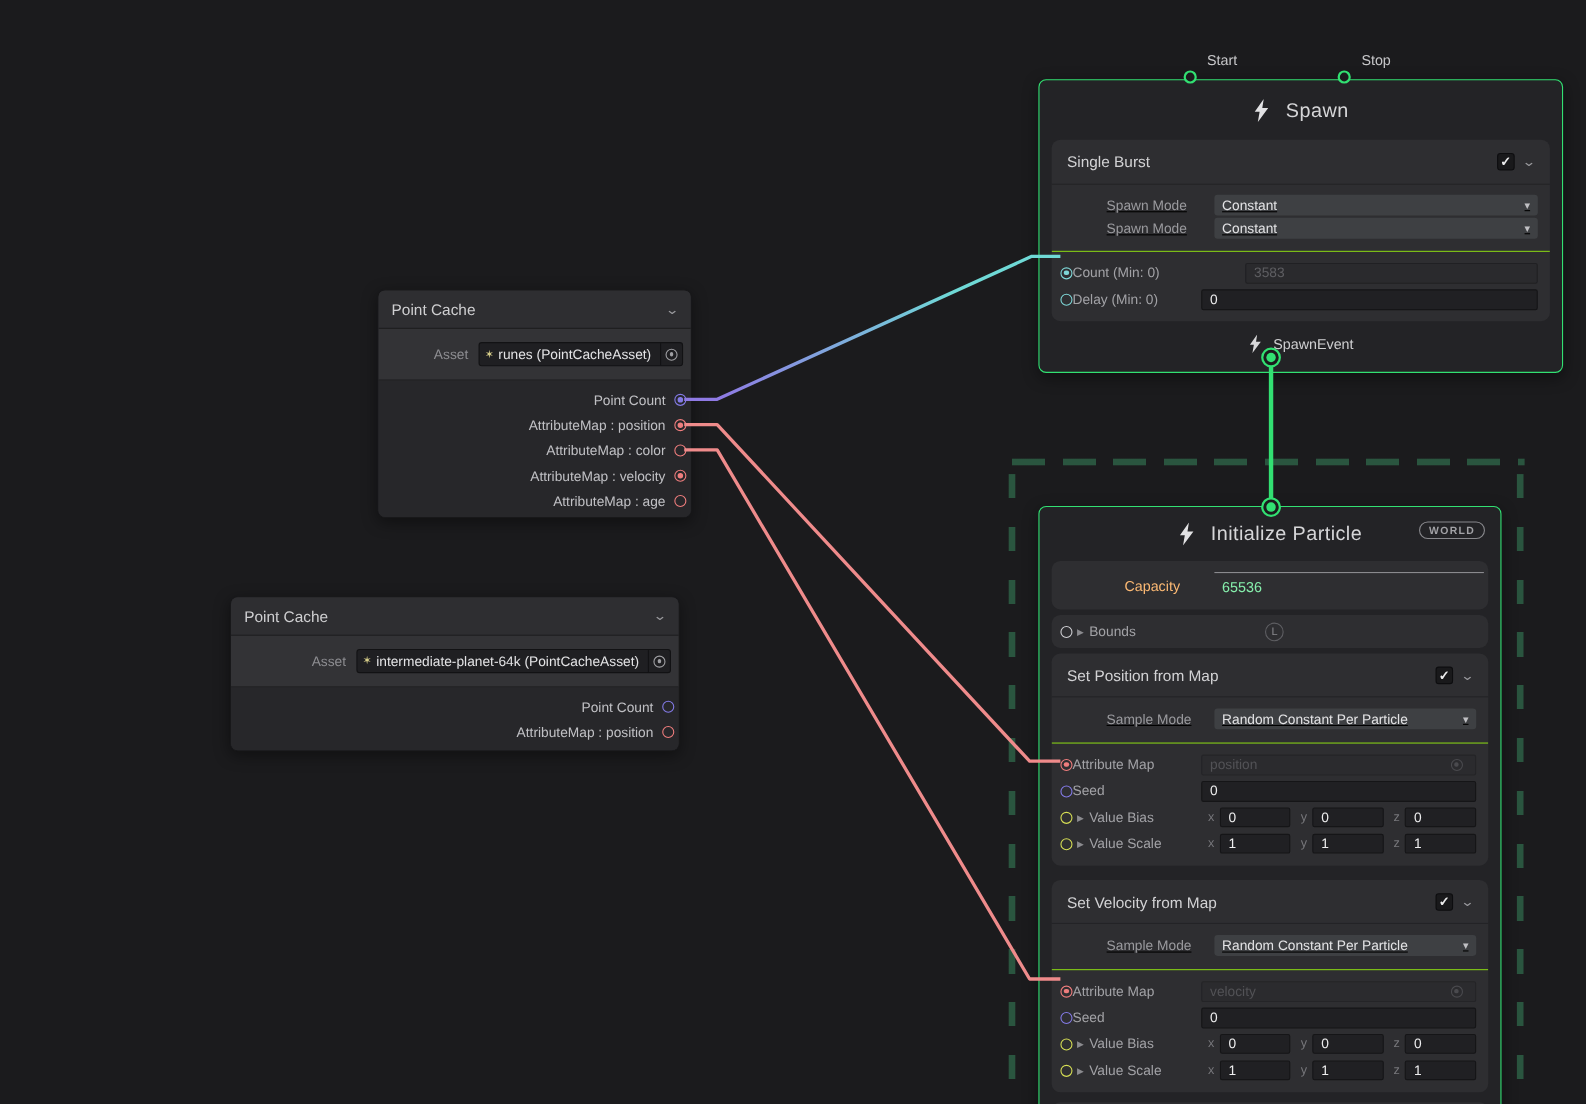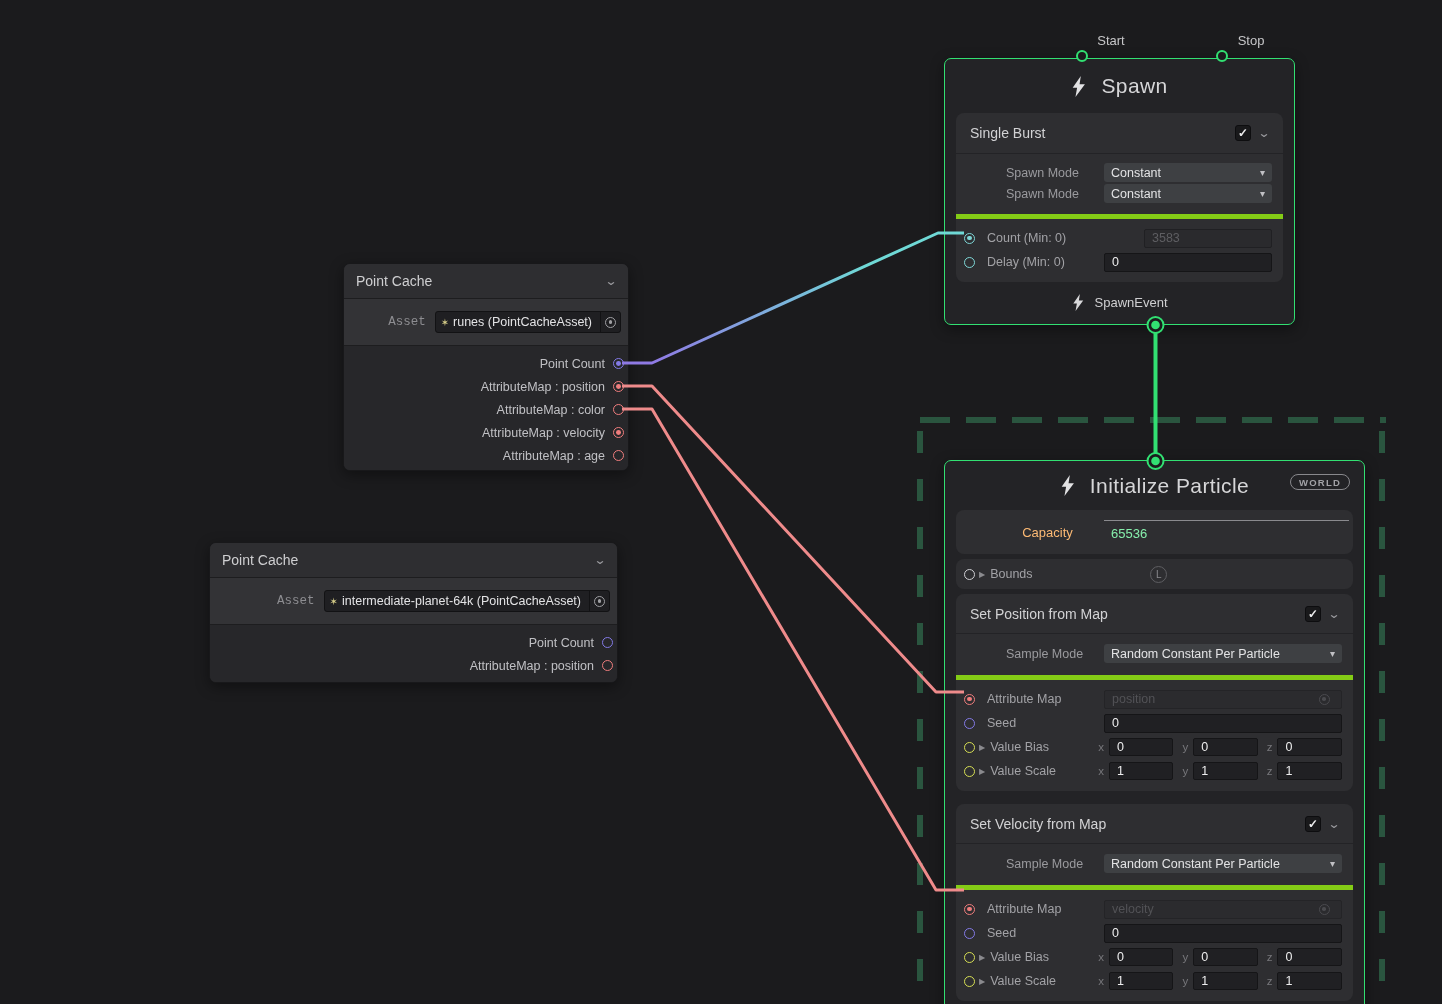--- a/index.html
+++ b/index.html
@@ -10,50 +10,50 @@
   
   .dash-h{position:absolute;height:6px;background:repeating-linear-gradient(90deg,#2a553f 0 30px,transparent 30px 46px);}
   .dash-v{position:absolute;width:6px;background:repeating-linear-gradient(180deg,#2a553f 0 22px,transparent 22px 48px);}
 
   
   .node{position:absolute;border-radius:7px;box-shadow:0 4px 14px rgba(0,0,0,.4);}
   .ctx-node{background:#232326;border:1.5px solid #32e072;}
   .plain-node{background:#29292c;border:1px solid #18181a;overflow:hidden;}
 
   .ctx-title{display:flex;align-items:center;justify-content:center;gap:15px;color:#d6d6d8;
-             font-size:21px;letter-spacing:.4px;}
+             font-size:18px;letter-spacing:.4px;}
   .bolt{display:inline-block;}
   .badge{position:absolute;right:14px;top:13px;border:1.5px solid #88888c;border-radius:10px;
          padding:2px 8px 1px;color:#a2a2a6;font-size:9.5px;font-weight:bold;letter-spacing:1.2px;}
 
   .block{background:#2e2e31;border-radius:8px;margin:0 11px;overflow:hidden;}
   .block-header{display:flex;align-items:center;padding:0 14px;color:#d2d2d4;font-size:14px;
                 border-bottom:1px solid #232326;}
   .block-header .right{margin-left:auto;display:flex;align-items:center;gap:8px;}
   .checkbox{width:16px;height:16px;background:#19191b;border:1px solid #0d0d0f;border-radius:3px;
             color:#ededee;font-size:12px;line-height:14px;text-align:center;font-weight:bold;}
   .chev{color:#9a9a9e;font-size:12px;line-height:1;transform:scaleX(1.3);}
 
-  .srows{border-bottom:5px solid #84cc16;padding:8px 0 10px;}
+  .srows{border-bottom:1px solid #84cc16;padding:8px 0 10px;text-decoration:underline;}
   .srow{display:flex;align-items:center;height:21px;}
   .slabel{flex:0 0 148px;padding-left:50px;color:#9a9a9e;font-size:12.5px;white-space:nowrap;}
   .fieldzone{flex:1;margin-right:11px;display:flex;align-items:center;}
   .dropdown{flex:1;height:19px;background:#3e4043;border-radius:3px;display:flex;align-items:center;
             padding:0 7px;color:#e3e3e5;font-size:12.5px;white-space:nowrap;}
   .dd-arrow{margin-left:auto;color:#c0c0c4;font-size:10px;}
   .tfield{flex:1;height:19px;background:#202023;border:1px solid #151517;border-radius:2px;
           display:flex;align-items:center;padding:0 7px;color:#ededee;font-size:12.5px;}
   .tfield.disabled{background:#2a2a2d;border-color:#202023;color:#5e5e62;margin-left:40px;}
   .mapfield{flex:1;height:19px;background:#2b2b2e;border:1px solid #242427;border-radius:2px;
             display:flex;align-items:center;padding:0 7px;color:#525256;font-size:12.5px;}
 
   .prows{padding:7px 0 8px;}
   .prow{display:flex;align-items:center;height:24px;}
   .prow .port{margin-left:8px;flex:0 0 auto;}
-  .plabel{margin-left:12px;width:113px;color:#a2a2a6;font-size:12.5px;white-space:nowrap;}
+  .plabel{margin-left:0;width:113px;color:#a2a2a6;font-size:12.5px;white-space:nowrap;}
   .tri{margin-left:4px;color:#8a8a8e;font-size:8px;flex:0 0 auto;}
   .plabel.after-tri{margin-left:5px;width:100px;}
 
   .xyz{flex:1;margin-right:11px;display:flex;gap:9px;}
   .axgroup{flex:1;display:flex;align-items:center;gap:5px;}
   .axis{color:#77777b;font-size:11.5px;}
   .axgroup .tfield{height:18px;}
 
   
   .port{position:relative;width:11px;height:11px;border-radius:50%;border:1.6px solid var(--c);}
@@ -68,21 +68,21 @@
 
   .footer-event{display:flex;align-items:center;justify-content:center;gap:11px;margin-top:6px;height:28px;
                 color:#cfcfd1;font-size:13px;}
 
   
   .pc-header{height:35px;display:flex;align-items:center;padding:0 12px;background:#2e2e31;
              color:#cfcfd1;font-size:14px;border-bottom:1px solid #1d1d1f;}
   .pc-header .chev{margin-left:auto;}
   .pc-asset{height:47px;display:flex;align-items:center;justify-content:flex-end;gap:9px;
             background:#333336;padding:0 7px;border-bottom:1px solid #1d1d1f;}
-  .asset-label{color:#8d8d91;font-size:12.5px;font-family:Liberation Mono, monospace;}
+  .asset-label{color:#8d8d91;font-size:12.5px;}
   .asset-field{display:flex;align-items:center;height:22px;background:#1f1f22;border:1px solid #121214;
                border-radius:3px;padding:0 0 0 5px;color:#e3e3e5;font-size:12.5px;gap:4px;}
   .asset-icon{color:#d8cf8a;font-size:10px;}
   .picker{width:20px;height:20px;margin-left:4px;border-left:1px solid #121214;display:flex;
           align-items:center;justify-content:center;}
   .picker .ring{width:11px;height:11px;border:1.3px solid #a0a0a4;border-radius:50%;display:flex;
                 align-items:center;justify-content:center;}
   .picker .dot{width:3.5px;height:3.5px;border-radius:50%;background:#a0a0a4;}
   .picker.dim .ring{border-color:#4a4a4e;} .picker.dim .dot{background:#4a4a4e;}
   .pc-outputs{padding:6px 0;background:#27272a;}
@@ -103,21 +103,21 @@
 </style>
 </head>
 <body>
 
 <div class="canvas">
 
   <div class="dash-h" style="left:920px;top:417px;width:466px;"></div>
   <div class="dash-v" style="left:917px;top:431px;height:573px;"></div>
   <div class="dash-v" style="left:1379px;top:431px;height:573px;"></div>
 
-  <div class="node ctx-node" style="left:944px;top:58px;width:351px;height:267px;">
+  <div class="node ctx-node" style="left:944px;top:72px;width:477px;height:267px;">
     <div class="flow-label" style="left:136px;">Start</div>
     <div class="flow-label" style="left:276px;">Stop</div>
     <div class="flow-port" style="left:131px;"></div>
     <div class="flow-port" style="left:271px;"></div>
 
     <div class="ctx-title" style="height:54px;">
       <svg class="bolt" width="15" height="21" viewBox="0 0 12 18">
           <path d="M8 0 L1 10 H4.8 L3.4 18 L11.5 7 H6.9 Z" fill="#e2e2e4"></path>
         </svg>
       <span>Spawn</span>

